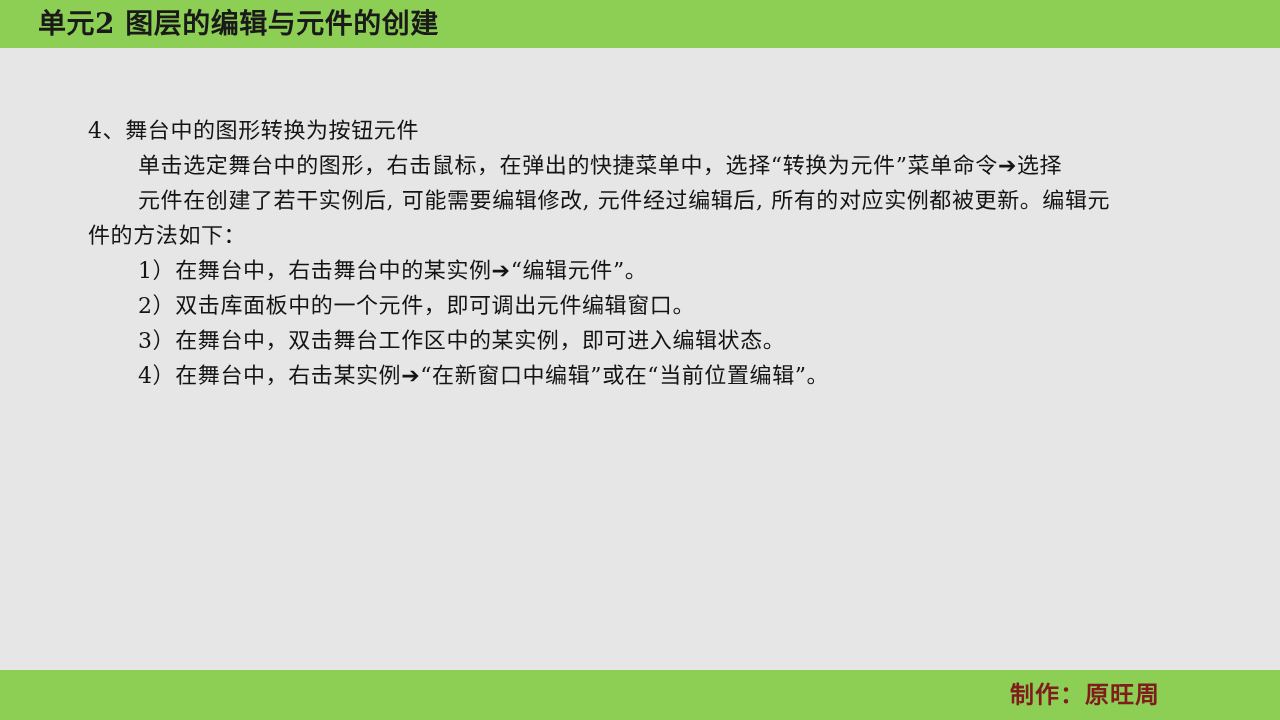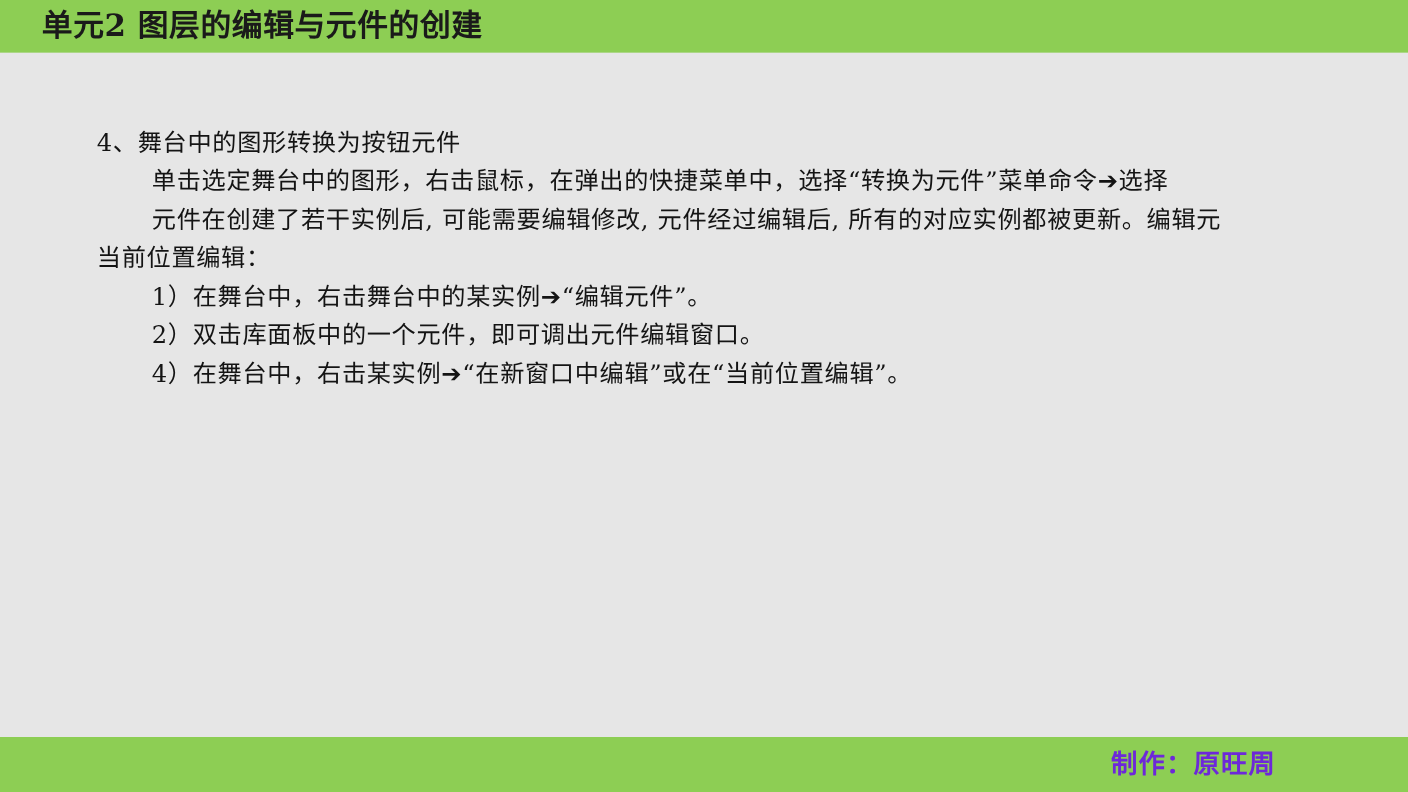--- a/index.html
+++ b/index.html
@@ -95,45 +95,46 @@
     background: #8dce54;
   }
   .footer-credit {
     position: absolute;
     right: 120px;
     top: 8px;
     font-family: "DejaVu Serif", "Liberation Serif", serif;
     font-size: 24px;
     font-weight: bold;
     line-height: 34px;
-    color: #6d28d9;
+    color: #7f1d1d;
     letter-spacing: 1px;
     white-space: nowrap;
   }
 </style>
 </head>
 <body>
 
 <div class="slide" style="background: rgb(230, 230, 230);">
 
   <div class="header-bar" style="background: rgb(141, 206, 84);">
     <div class="header-title">单元2  图层的编辑与元件的创建</div>
   </div>
 
   <div class="content">
     <div class="body-block">
 
       <div class="line heading">4、舞台中的图形转换为按钮元件</div>
       <div class="line indent-2">单击选定舞台中的图形，右击鼠标，在弹出的快捷菜单中，选择“转换为元件”菜单命令➔选择</div>
 
       <div class="line indent-2">元件在创建了若干实例后, 可能需要编辑修改, 元件经过编辑后, 所有的对应实例都被更新。编辑元</div>
-      <div class="line">当前位置编辑：</div>
+      <div class="line">件的方法如下：</div>
 
       <div class="line indent-list">1）在舞台中，右击舞台中的某实例➔“编辑元件”。</div>
       <div class="line indent-list">2）双击库面板中的一个元件，即可调出元件编辑窗口。</div>
+      <div class="line indent-list">3）在舞台中，双击舞台工作区中的某实例，即可进入编辑状态。</div>
       <div class="line indent-list">4）在舞台中，右击某实例➔“在新窗口中编辑”或在“当前位置编辑”。</div>
 
     </div>
   </div>
 
   <div class="footer-bar" style="background: rgb(141, 206, 84);">
     <div class="footer-credit">制作：原旺周</div>
   </div>
 
 </div>

